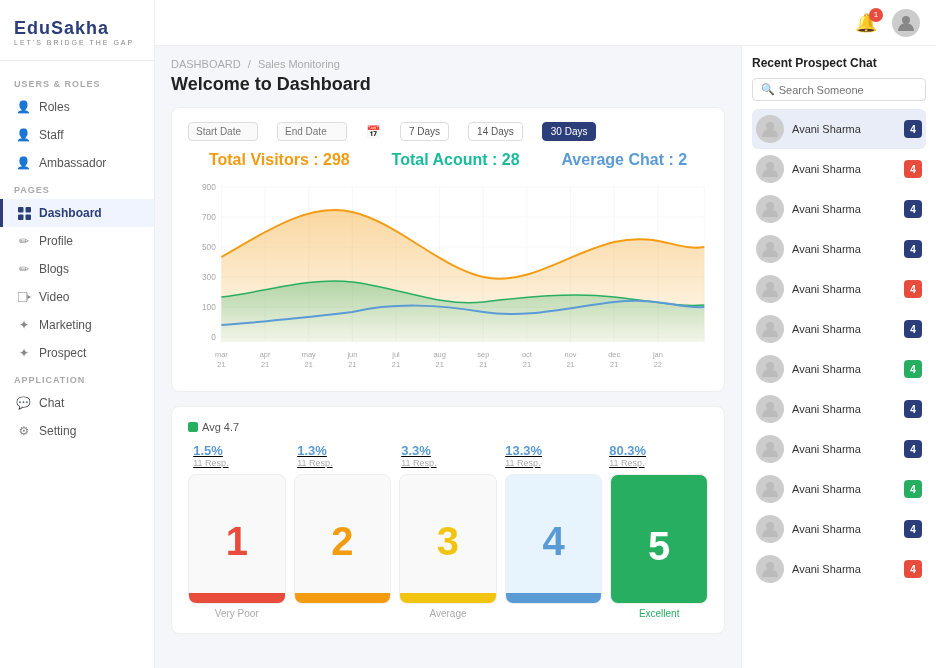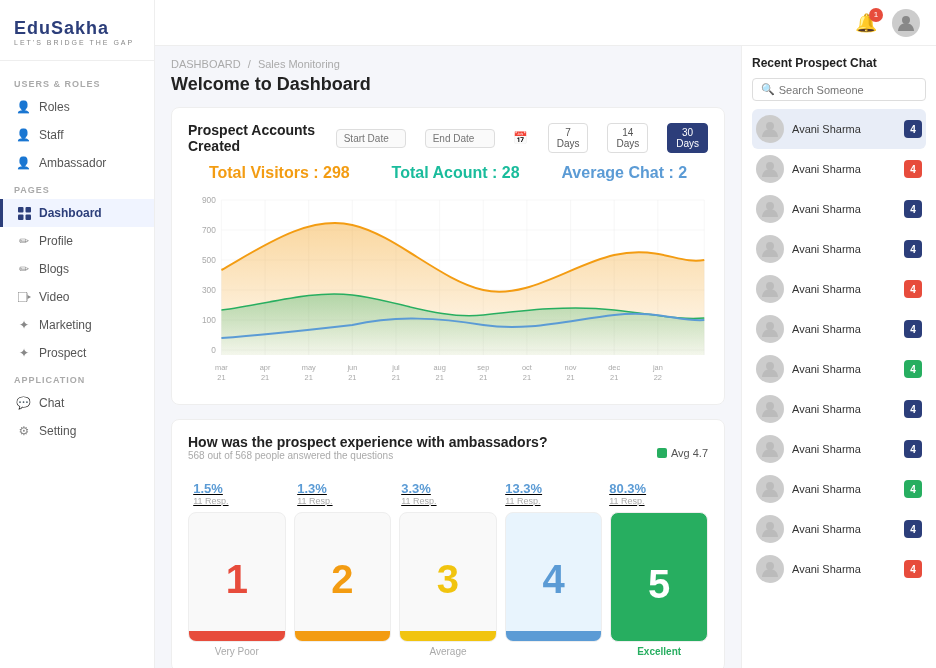--- a/index.html
+++ b/index.html
@@ -76,21 +76,21 @@
     .rating-number.blue-num { color: #5b9bd5; }
     .rating-number.white { color: #fff; }
     .rating-footer { height: 10px; border-radius: 0 0 2px 2px; }
     .footer-red { background: #e74c3c; }
     .footer-orange { background: #f39c12; }
     .footer-yellow { background: #f1c40f; }
     .footer-blue { background: #5b9bd5; }
     .rating-card.green-bg { background: #27ae60; }
     .rating-label { font-size: 10px; color: #aaa; margin-top: 4px; }
     .rating-label.blue-lbl { color: #5b9bd5; }
-    .rating-label.green-lbl { color: #27ae60; font-weight: bold; }
+    .rating-label.green-lbl { color: #27ae60; }
 
     
     .right-panel { width: 195px; background: #fff; border-left: 1px solid #eee; display: flex; flex-direction: column; padding: 10px; flex-shrink: 0; }
     .panel-title { font-size: 12px; font-weight: 700; color: #222; margin-bottom: 8px; }
     .search-box { display: flex; align-items: center; border: 1px solid #ddd; border-radius: 4px; padding: 4px 8px; margin-bottom: 8px; gap: 4px; }
     .search-box input { border: none; outline: none; font-size: 11px; color: #555; width: 100%; background: transparent; }
     .search-icon { color: #aaa; font-size: 11px; }
 
     .chat-list { overflow-y: auto; flex: 1; }
     .chat-item { display: flex; align-items: center; gap: 8px; padding: 6px 4px; border-radius: 6px; cursor: pointer; }
@@ -200,21 +200,20 @@
     <div class="main-content">
       <div class="breadcrumb">
         <span>DASHBOARD</span>
         <span class="sep">/</span>
         <span>Sales Monitoring</span>
       </div>
       <div class="page-title">Welcome to Dashboard</div>
 
       <div class="card">
         <div class="card-header">
-          <div class="card-title">Prospect Accounts Created</div>
           <div class="date-controls">
             <input class="date-input" type="text" placeholder="Start Date" style="">
             <input class="date-input" type="text" placeholder="End Date" style="">
             <span class="date-icon">📅</span>
             <button class="btn-period">7 Days</button>
             <button class="btn-period">14 Days</button>
             <button class="btn-period active">30 Days</button>
           </div>
         </div>
 
@@ -304,24 +303,20 @@
             <text x="459" y="180" text-anchor="middle" font-size="8" fill="#aaa">dec</text>
             <text x="459" y="190" text-anchor="middle" font-size="8" fill="#aaa">21</text>
             <text x="506" y="180" text-anchor="middle" font-size="8" fill="#aaa">jan</text>
             <text x="506" y="190" text-anchor="middle" font-size="8" fill="#aaa">22</text>
           </svg>
         </div>
       </div>
 
       <div class="card">
         <div class="card-header">
-          <div>
-            <div class="card-title">How was the prospect experience with ambassadors?</div>
-            <div class="experience-subtitle">568 out of 568 people answered the questions</div>
-          </div>
           <div class="avg-badge">
             <div class="avg-square"></div>
             <span>Avg 4.7</span>
           </div>
         </div>
 
         <div class="rating-row">
           <div class="rating-col">
             <div class="rating-pct">1.5%</div>
             <div class="rating-resp">11 Resp.</div>

